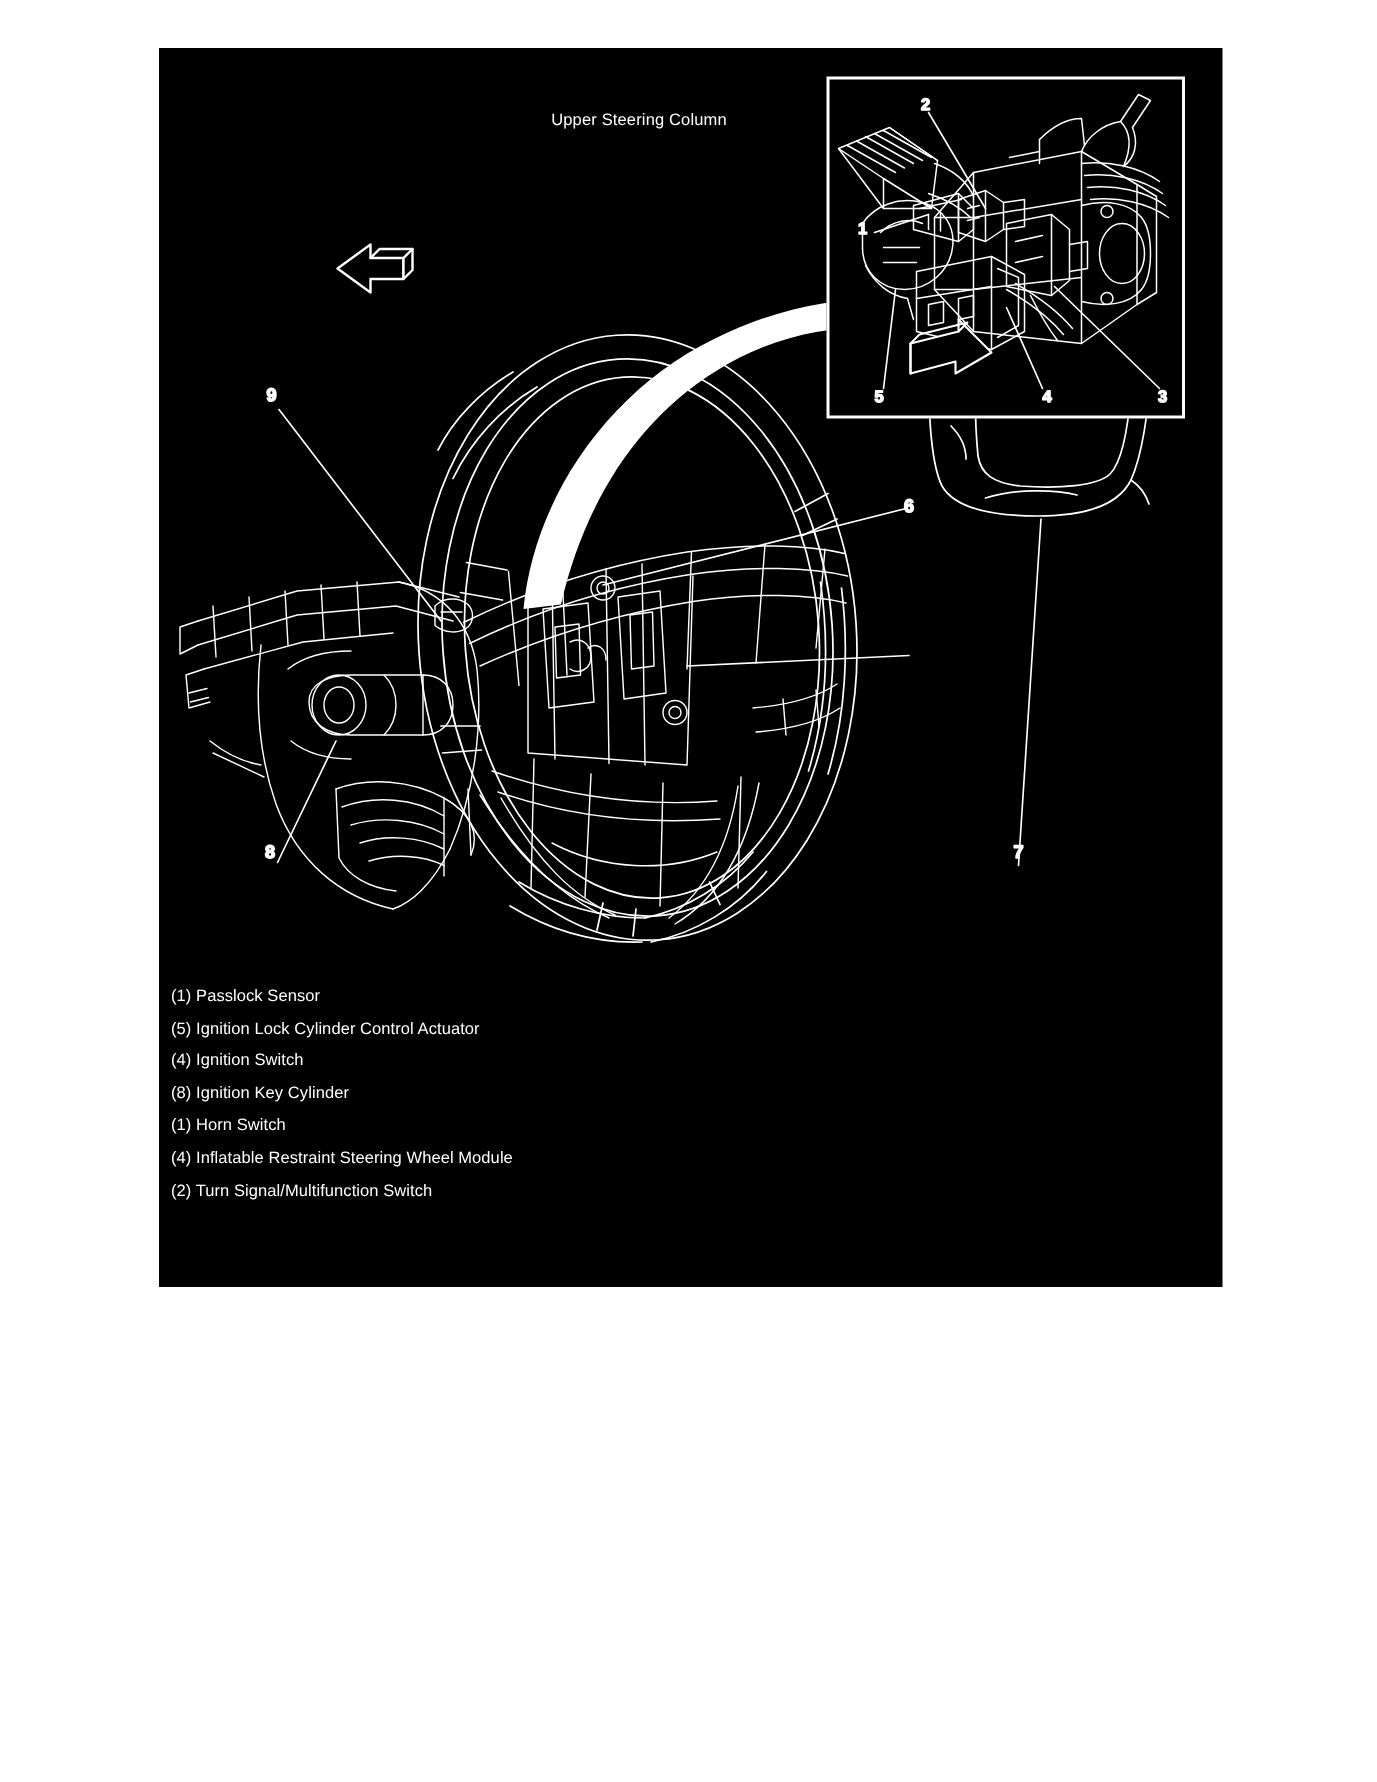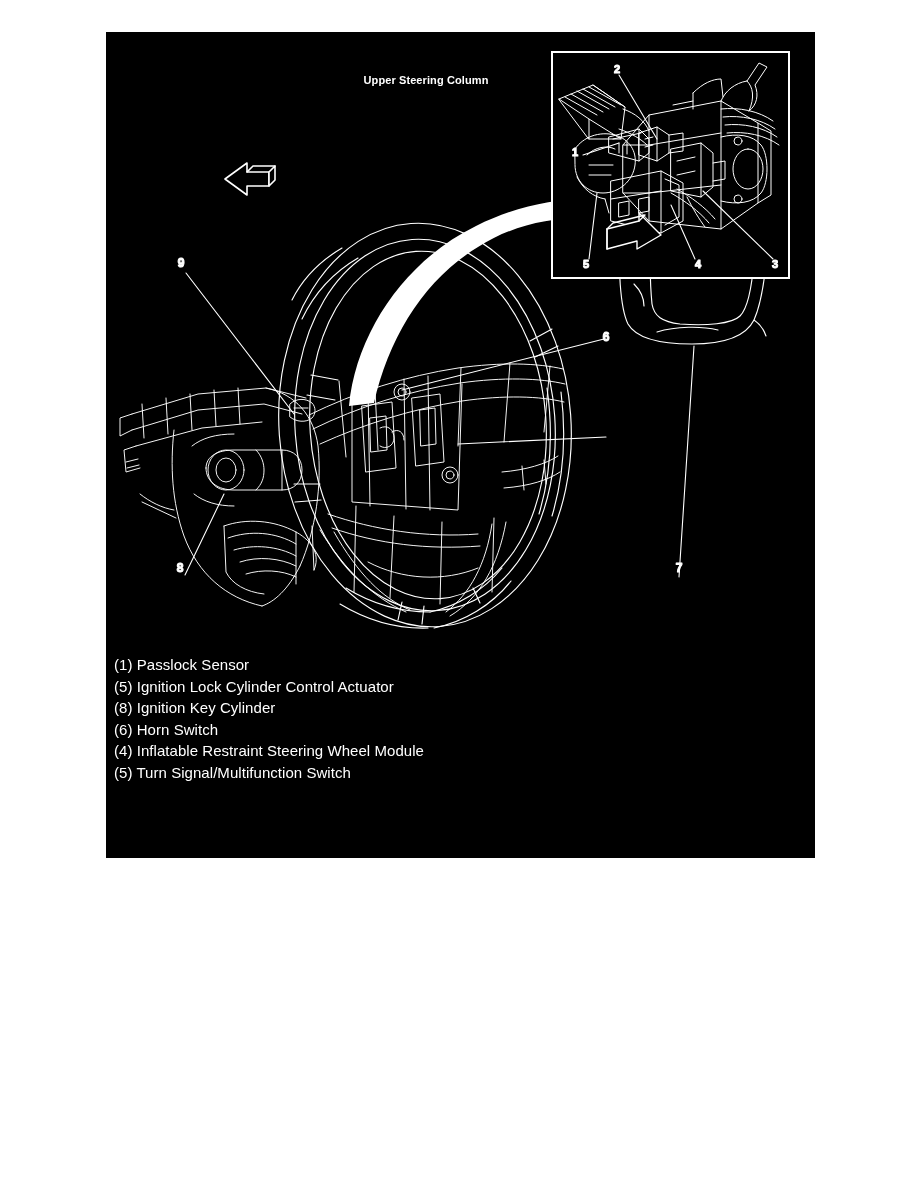--- a/index.html
+++ b/index.html
@@ -3,26 +3,26 @@
 <meta charset="utf-8">
 <title>Upper Steering Column</title>
 <style>
   html,body{margin:0;padding:0;background:#ffffff;}
   body{width:918px;height:1188px;position:relative;
        font-family:"Liberation Sans","DejaVu Sans",sans-serif;
        -webkit-font-smoothing:none;}
   #page{position:absolute;left:0;top:0;width:918px;height:1188px;background:#ffffff;overflow:hidden;}
   #figure-panel{position:absolute;left:106px;top:32px;width:709px;height:826px;background:#000000;overflow:hidden;}
   #figure-title{position:absolute;left:0;top:42px;width:640px;text-align:center;
-      color:#ffffff;font-size:11px;font-weight:bold;letter-spacing:.1px;line-height:12px;}
+      color:#ffffff;font-size:11px;font-weight:normal;letter-spacing:.1px;line-height:12px;}
   #inset-box{position:absolute;left:445px;top:19px;width:239px;height:228px;
       border:2px solid #ffffff;background:#000000;box-sizing:border-box;overflow:hidden;}
   .art{position:absolute;left:0;top:0;}
   #legend{position:absolute;left:8px;top:622px;width:690px;}
-  .legend-item{color:#ffffff;font-size:15px;line-height:21.6px;height:21.6px;
+  .legend-item{color:#ffffff;font-size:11px;line-height:21.6px;height:21.6px;
       white-space:nowrap;letter-spacing:.05px;}
   .cnum{fill:#ffffff;font-family:"Liberation Sans","DejaVu Sans",sans-serif;
       font-size:12px;font-weight:bold;}
   .cnum-ins{fill:#ffffff;font-family:"Liberation Sans","DejaVu Sans",sans-serif;
       font-size:11px;font-weight:bold;}
 </style>
 </head>
 <body>
 
 <div id="page">
@@ -317,20 +317,21 @@
           <text class="cnum-ins" x="33" y="215" text-anchor="middle">5</text>
           <text class="cnum-ins" x="145" y="215" text-anchor="middle">4</text>
           <text class="cnum-ins" x="222" y="215" text-anchor="middle">3</text>
         </g>
       </svg>
     </div>
 
     <div id="legend">
       <div class="legend-item">(1) Passlock Sensor</div>
       <div class="legend-item">(5) Ignition Lock Cylinder Control Actuator</div>
+      <div class="legend-item">(4) Ignition Switch</div>
       <div class="legend-item">(8) Ignition Key Cylinder</div>
-      <div class="legend-item">(6) Horn Switch</div>
+      <div class="legend-item">(1) Horn Switch</div>
       <div class="legend-item">(4) Inflatable Restraint Steering Wheel Module</div>
-      <div class="legend-item">(5) Turn Signal/Multifunction Switch</div>
+      <div class="legend-item">(2) Turn Signal/Multifunction Switch</div>
     </div>
 
   </div>
 </div>
 
 </body></html>

